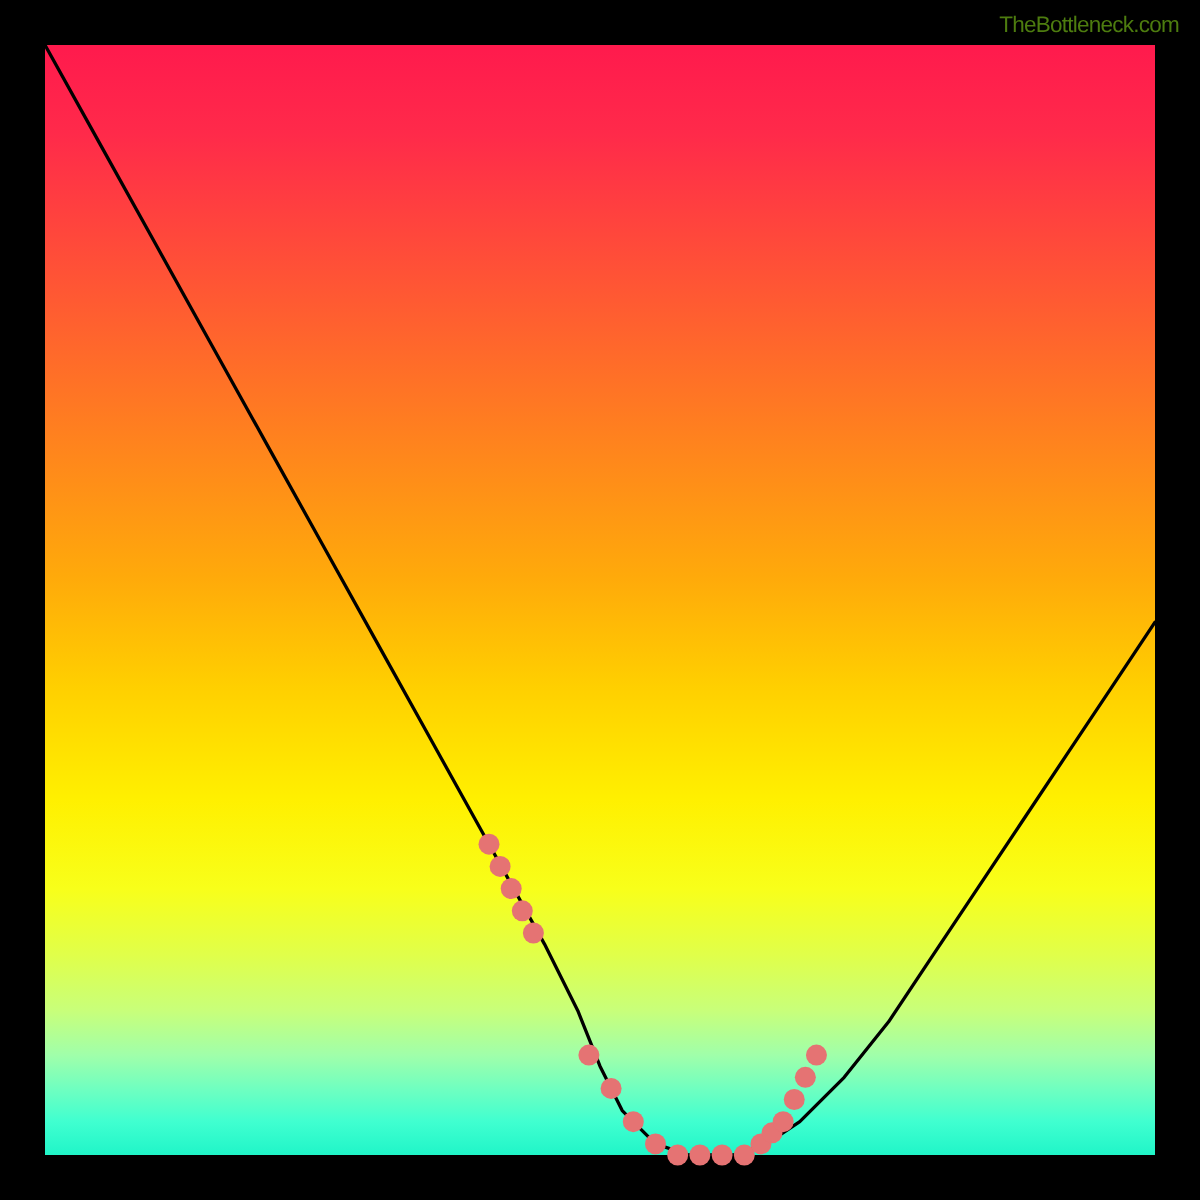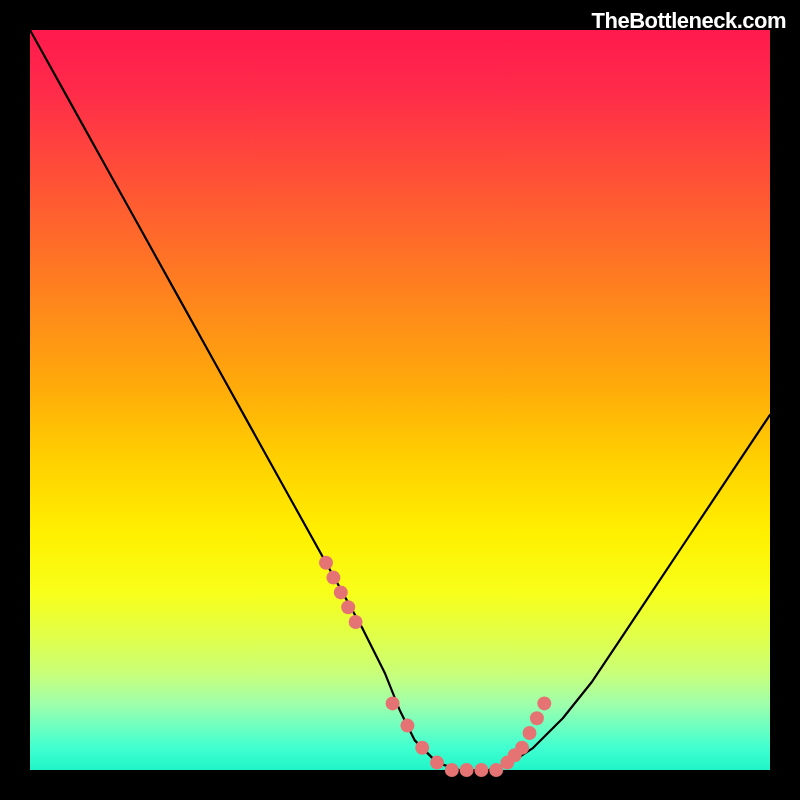--- a/index.html
+++ b/index.html
@@ -32,23 +32,23 @@
       #70ffc0 94%,
       #40ffd0 97%,
       #20f5c8 100%
     );
   }
   .watermark {
     position: absolute;
     top: 8px;
     right: 14px;
     font-family: Arial, Helvetica, sans-serif;
-    font-size: 22px;
-    font-weight: 700;
-    color: #ffffff;
+    font-size: 15px;
+    font-weight: 400;
+    color: #4d7c0f;
     letter-spacing: -0.5px;
   }
   svg.curve {
     position: absolute;
     left: 0;
     top: 0;
     width: 100%;
     height: 100%;
     overflow: visible;
   }

